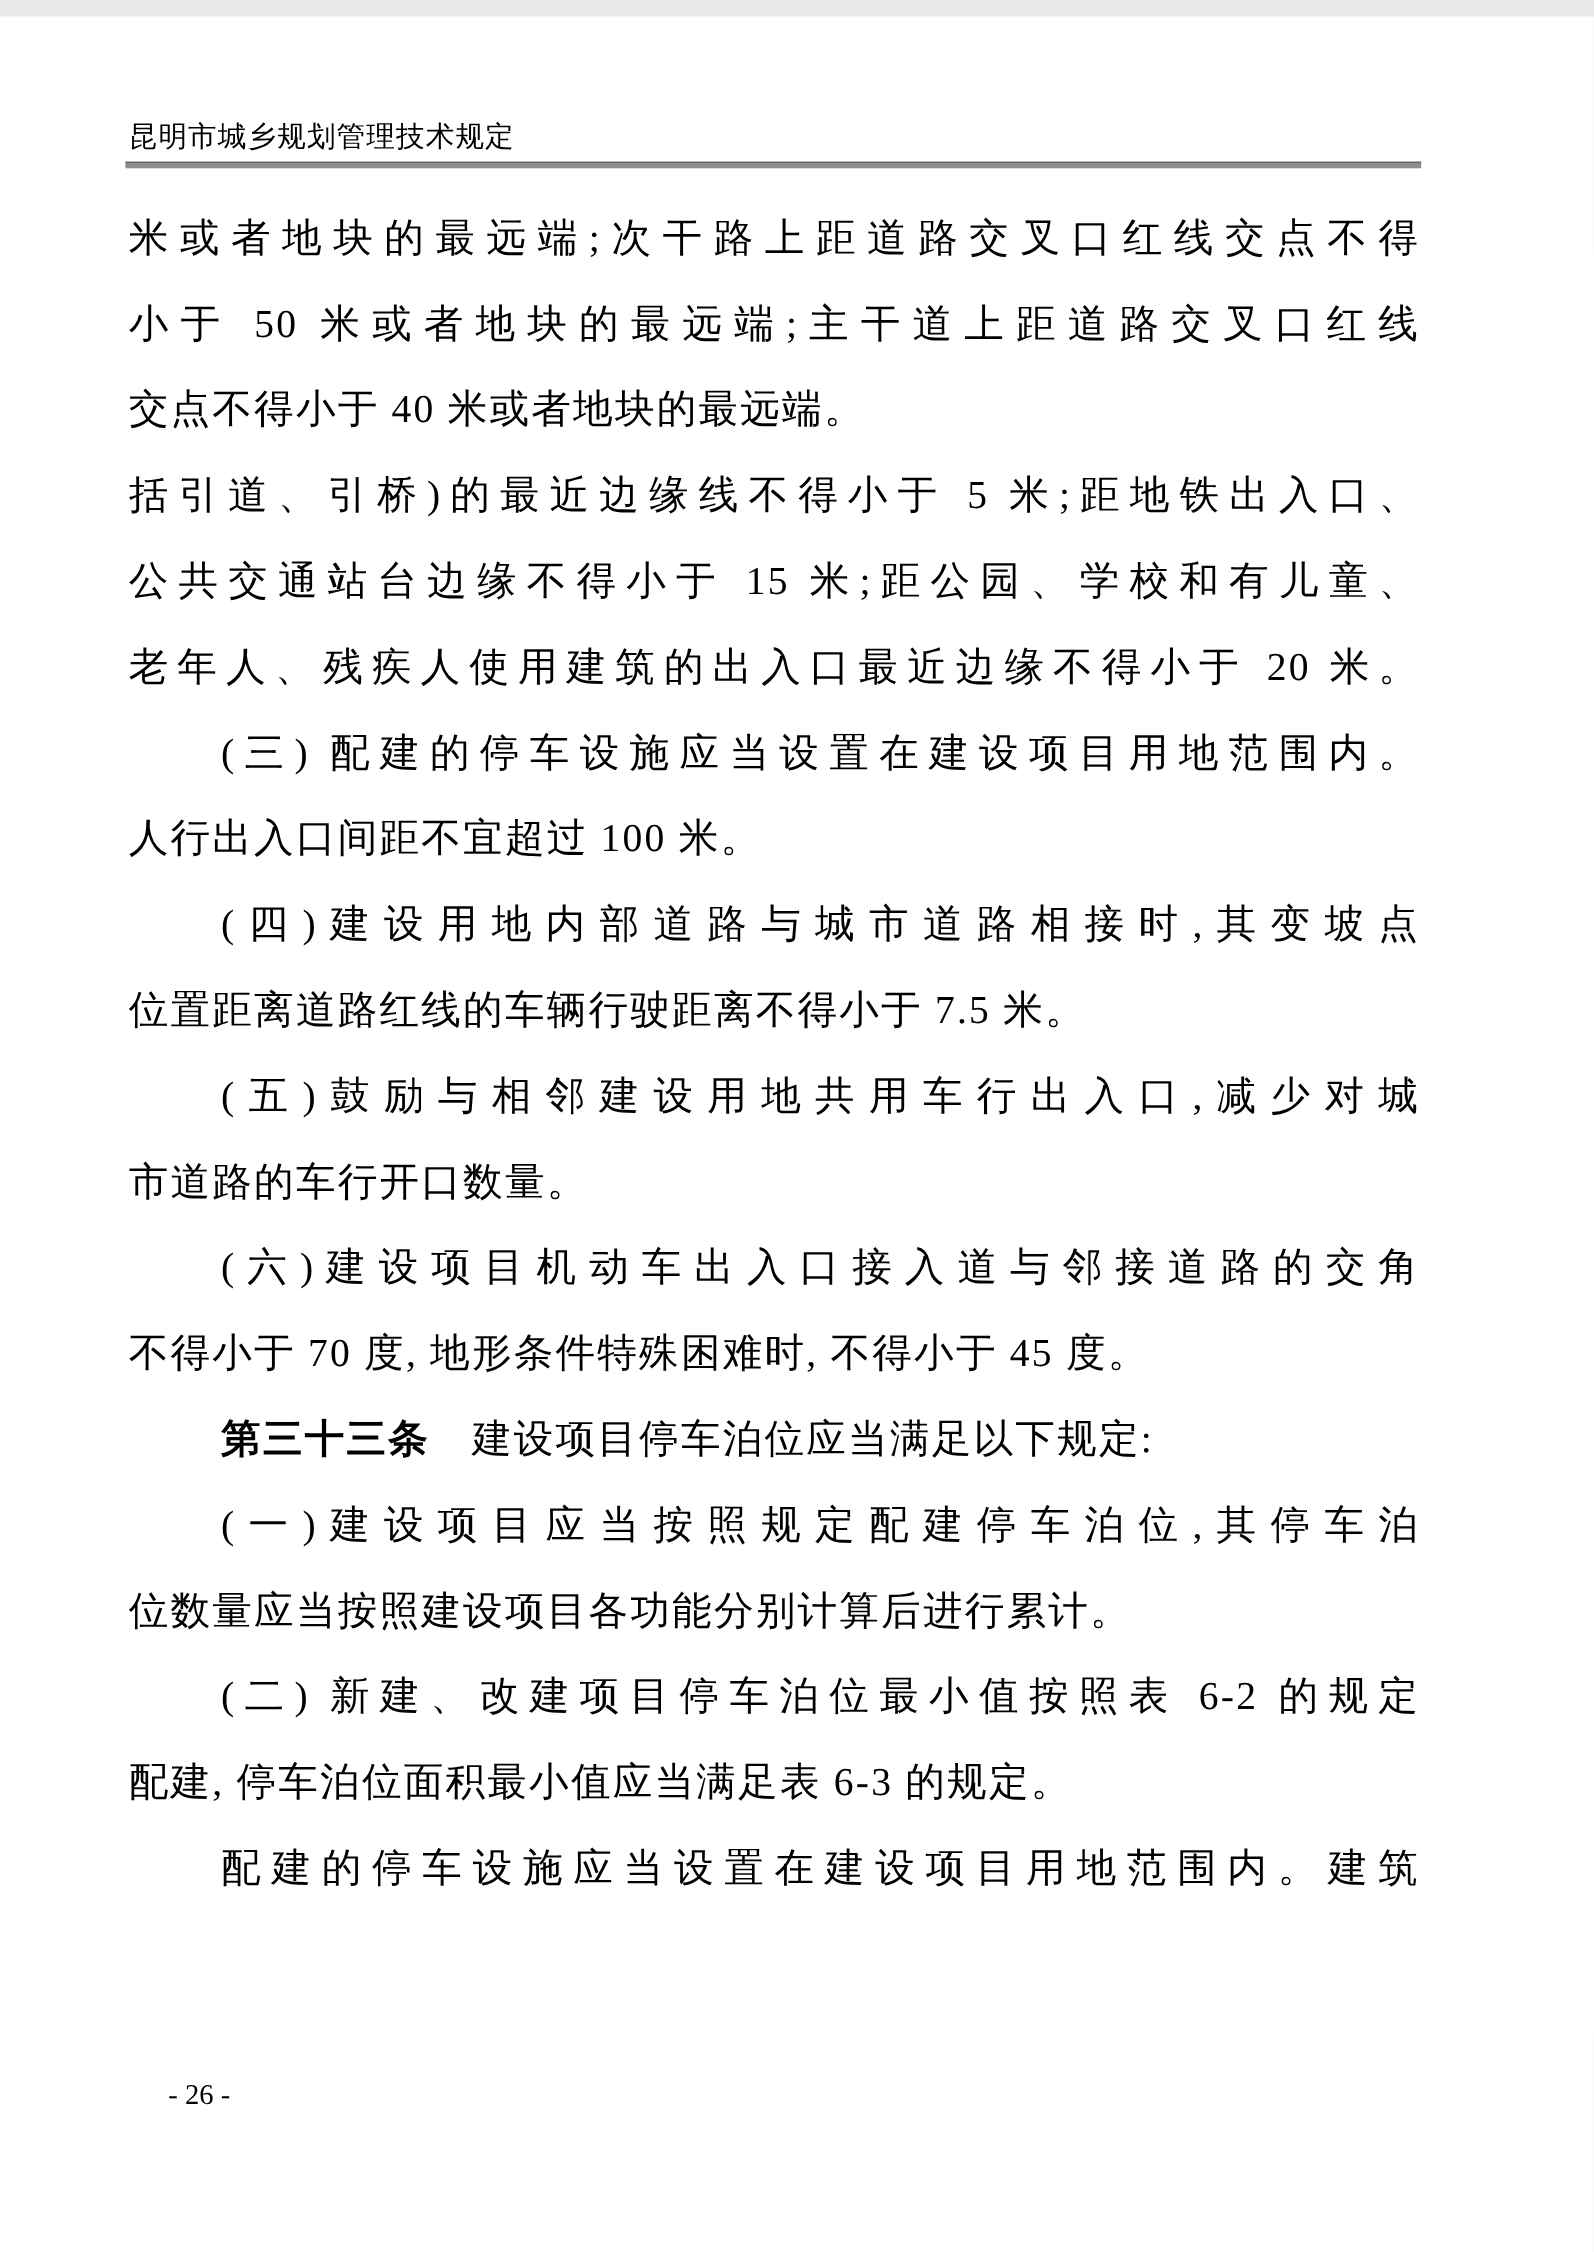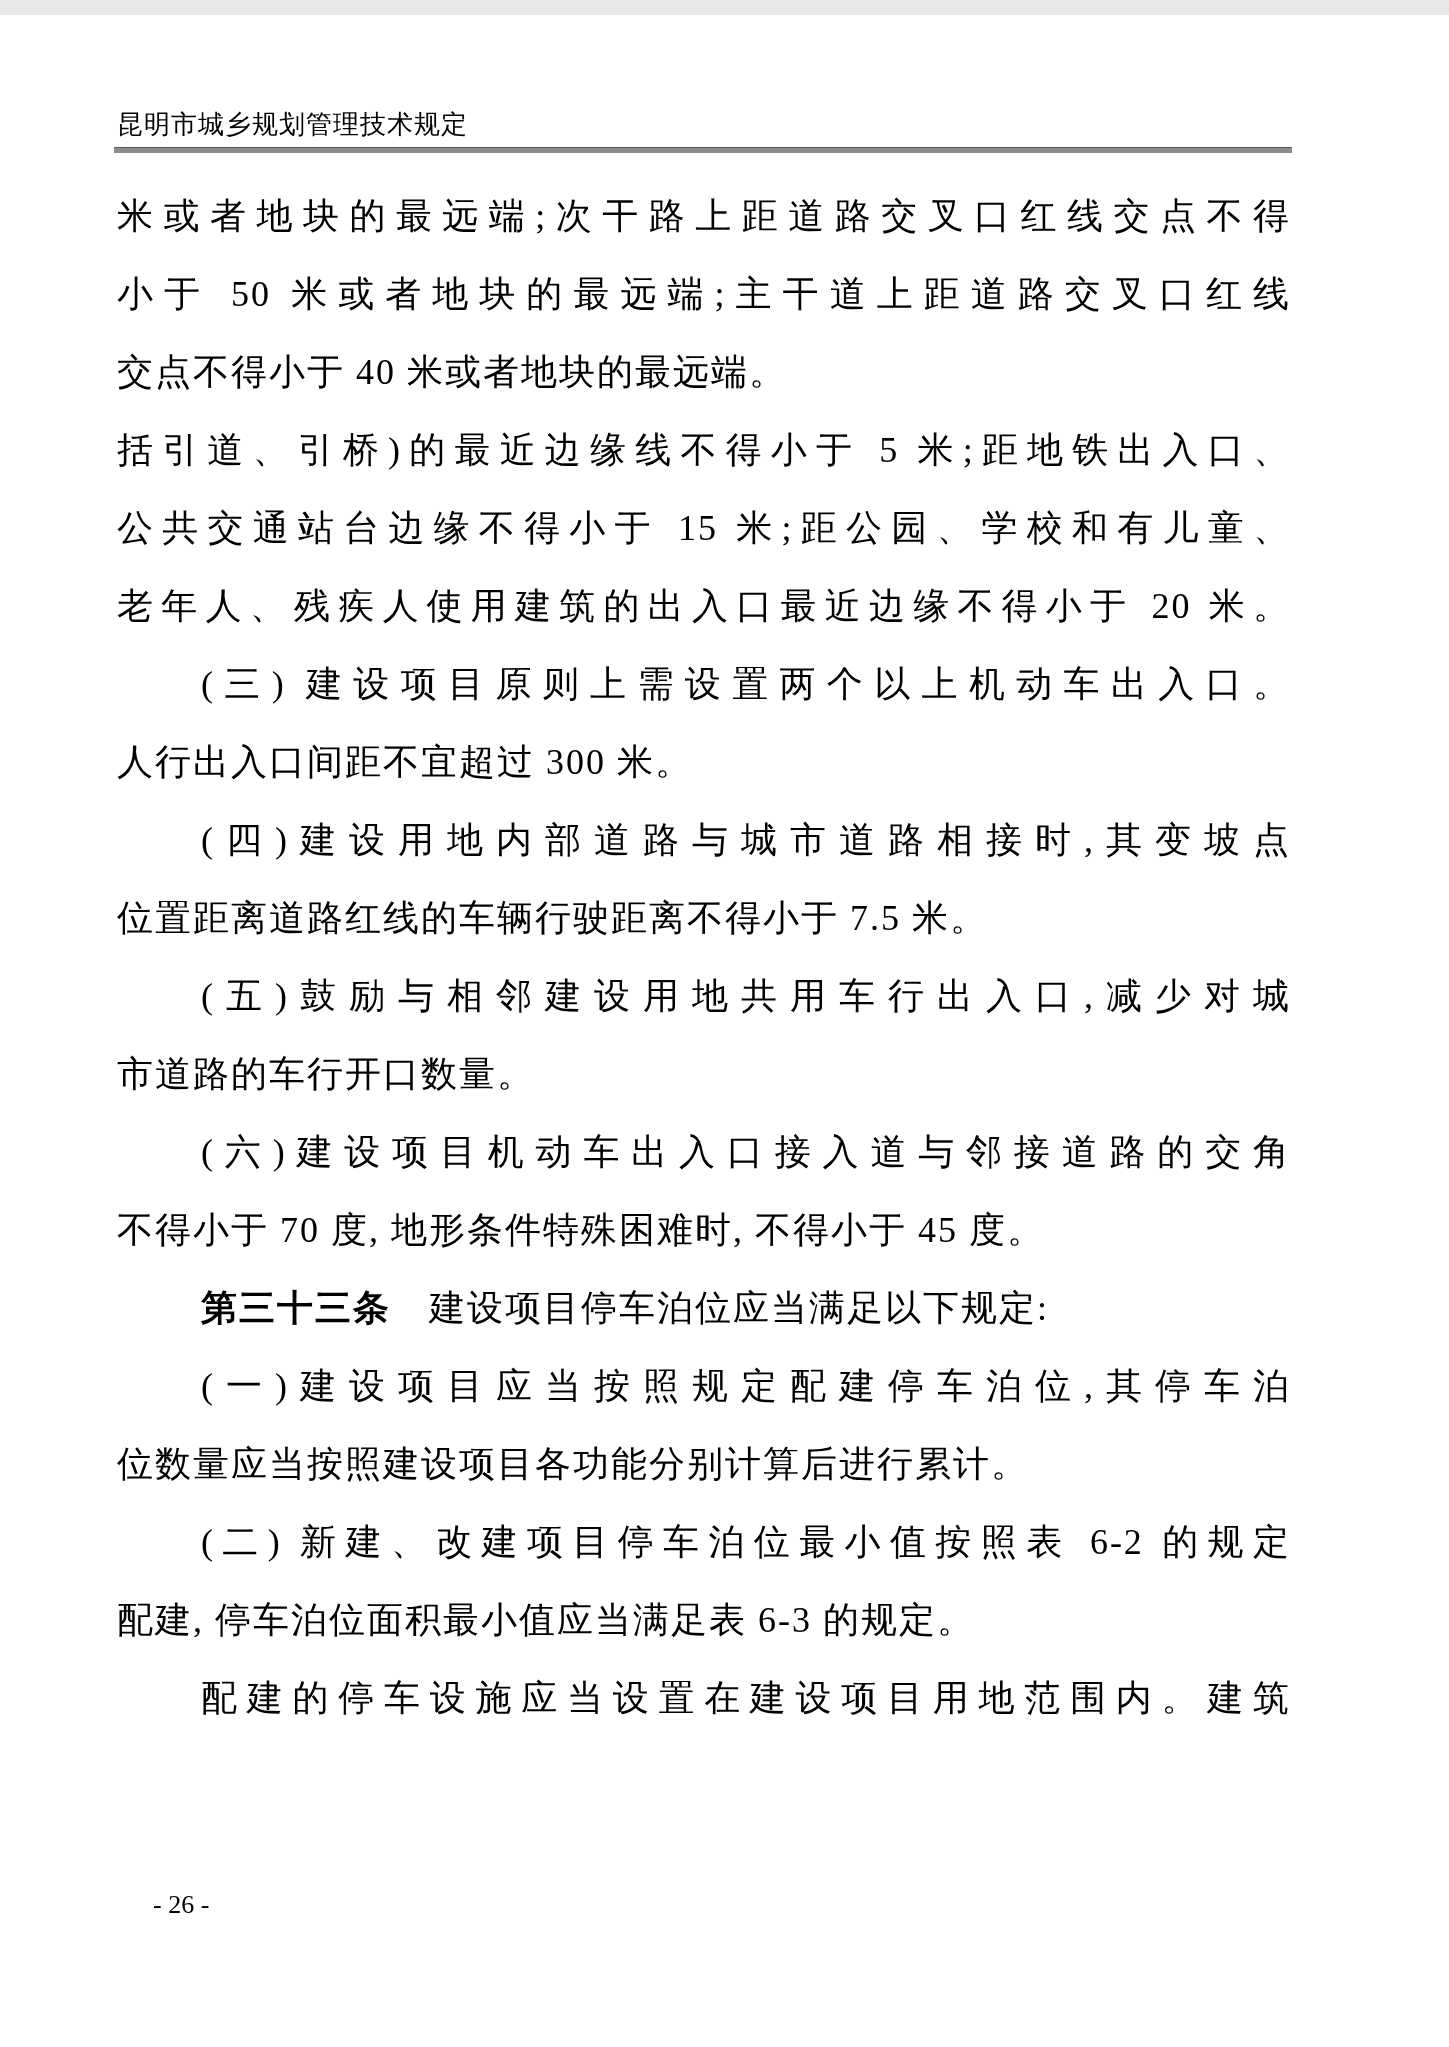--- a/index.html
+++ b/index.html
@@ -57,22 +57,22 @@
 <div class="page">
   <div class="header-title">昆明市城乡规划管理技术规定</div>
   <div class="header-rule"></div>
   <div class="text-body">
       <div class="line fill">米或者地块的最远端;次干路上距道路交叉口红线交点不得</div>
       <div class="line fill">小于 50 米或者地块的最远端;主干道上距道路交叉口红线</div>
       <div class="line">交点不得小于 40 米或者地块的最远端。</div>
       <div class="line fill">括引道、引桥)的最近边缘线不得小于 5 米;距地铁出入口、</div>
       <div class="line fill">公共交通站台边缘不得小于 15 米;距公园、学校和有儿童、</div>
       <div class="line fill">老年人、残疾人使用建筑的出入口最近边缘不得小于 20 米。</div>
-      <div class="line indent fill">(三) 建设项目原则上需设置两个以上机动车出入口。</div>
-      <div class="line">人行出入口间距不宜超过 300 米。</div>
+      <div class="line indent fill">(三) 配建的停车设施应当设置在建设项目用地范围内。</div>
+      <div class="line">人行出入口间距不宜超过 100 米。</div>
       <div class="line indent fill">(四)建设用地内部道路与城市道路相接时,其变坡点</div>
       <div class="line">位置距离道路红线的车辆行驶距离不得小于 7.5 米。</div>
       <div class="line indent fill">(五)鼓励与相邻建设用地共用车行出入口,减少对城</div>
       <div class="line">市道路的车行开口数量。</div>
       <div class="line indent fill">(六)建设项目机动车出入口接入道与邻接道路的交角</div>
       <div class="line">不得小于 70 度, 地形条件特殊困难时, 不得小于 45 度。</div>
       <div class="line indent"><b>第三十三条</b>　建设项目停车泊位应当满足以下规定:</div>
       <div class="line indent fill">(一)建设项目应当按照规定配建停车泊位,其停车泊</div>
       <div class="line">位数量应当按照建设项目各功能分别计算后进行累计。</div>
       <div class="line indent fill">(二) 新建、改建项目停车泊位最小值按照表 6-2 的规定</div>

